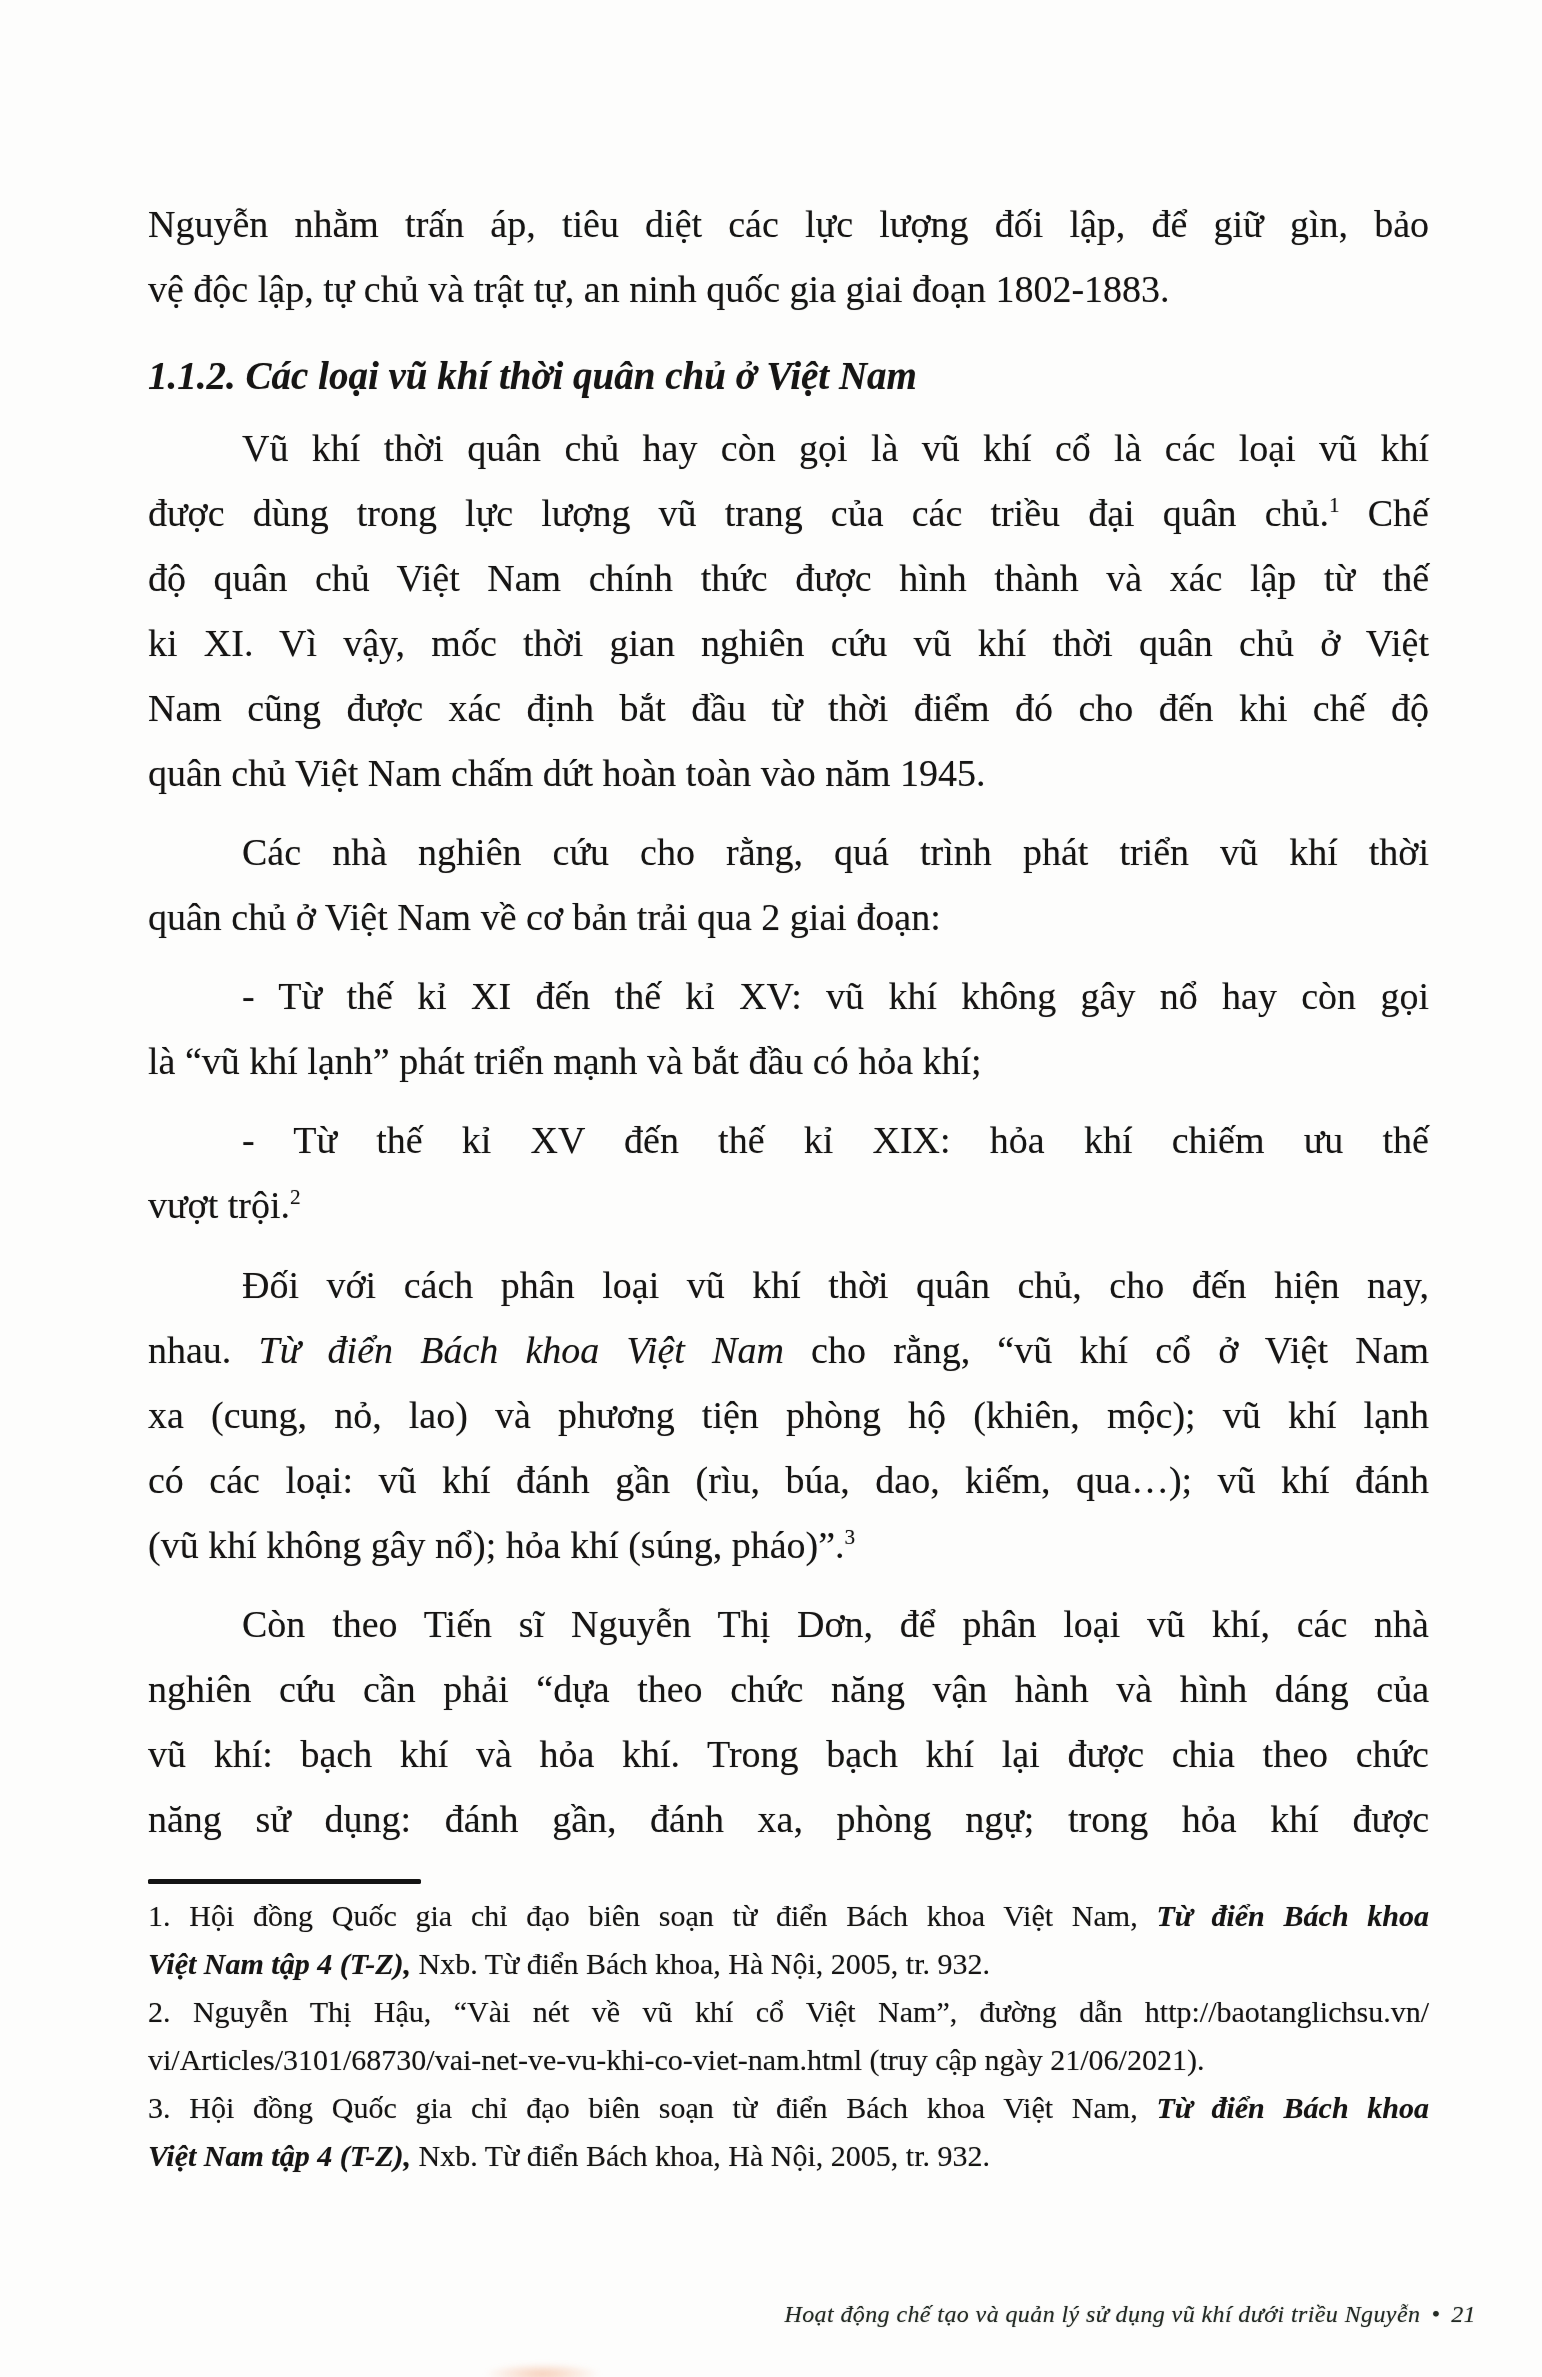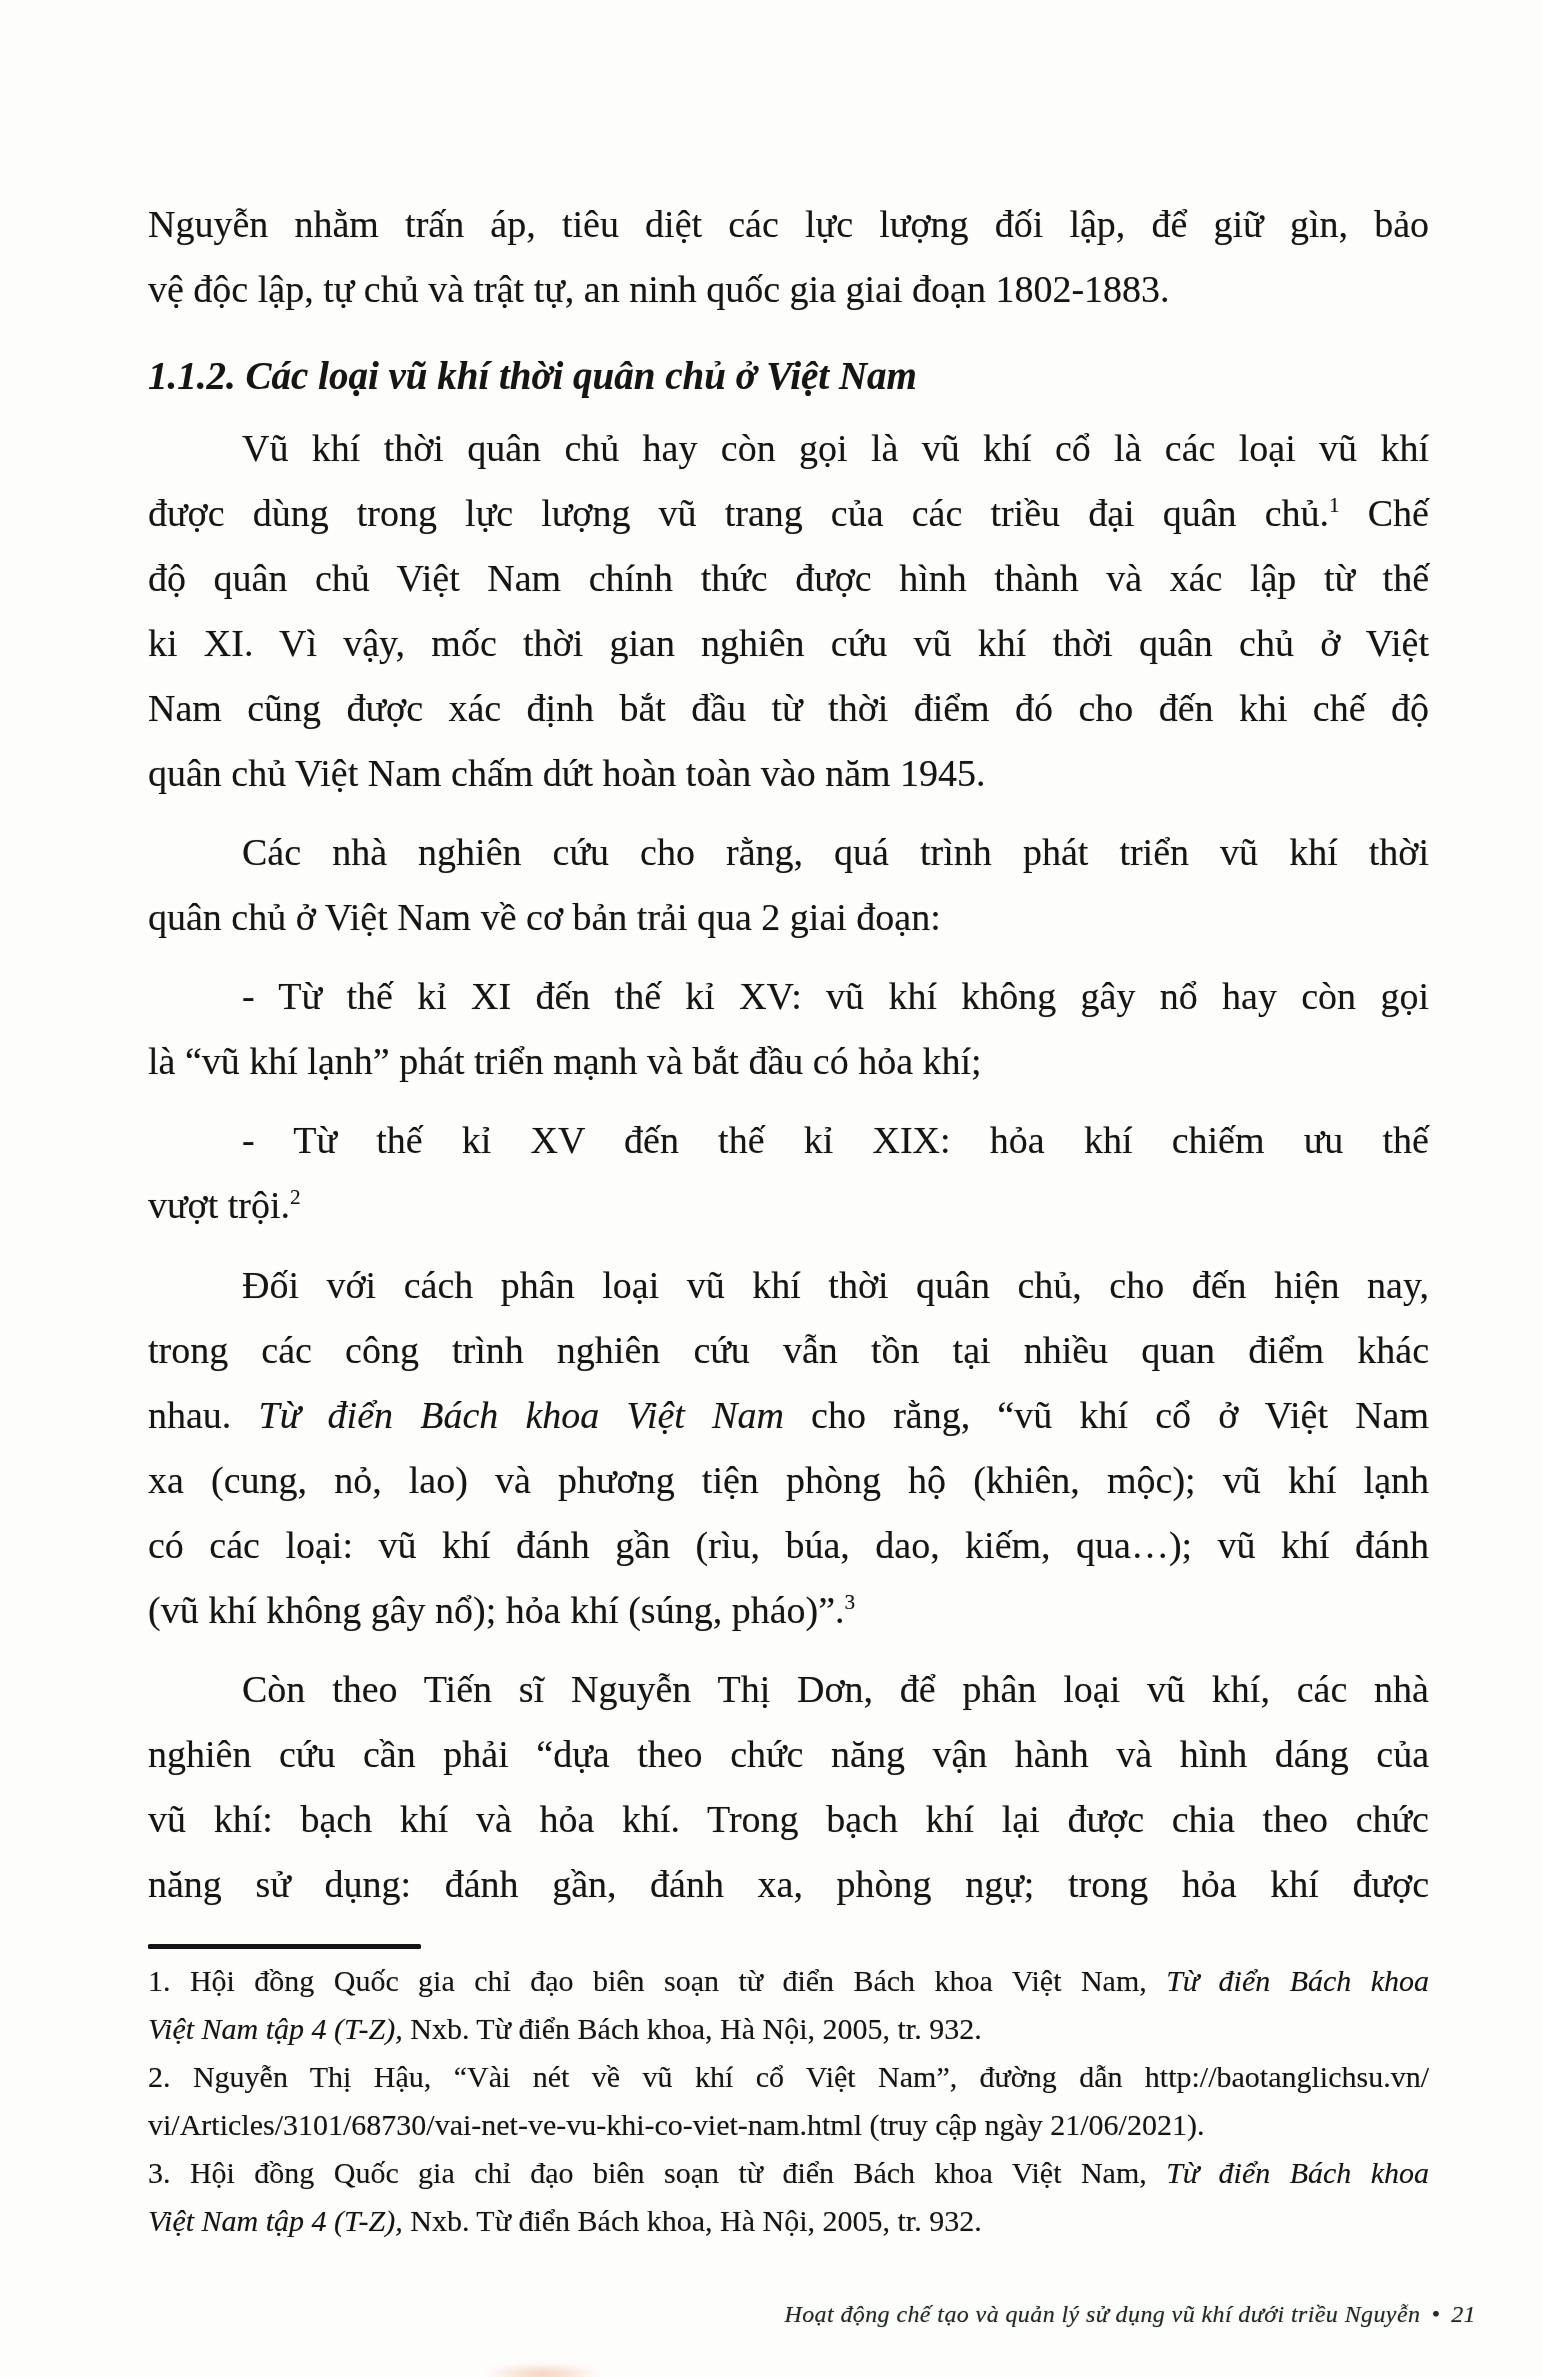--- a/index.html
+++ b/index.html
@@ -34,21 +34,21 @@
 
   .fn-sep {
     margin-top:27px; width:273px; height:4.8px;
     background:#141414; border-radius:1.6px;
   }
   .footnotes { margin-top:8px; }
   .footnotes .block { margin-top:0; }
   .footnote .line { font-size:30px; line-height:48px; height:48px; }
 
   .it  { font-style:italic; }
-  .bit { font-style:italic; font-weight:400; }
+  .bit { font-style:italic; font-weight:700; }
   sup  { font-size:56%; vertical-align:super; line-height:0; }
 
   .footer {
     position:absolute; right:67px; bottom:49px;
     font-style:italic; font-size:24px; color:#232a24;
     letter-spacing:0.4px; white-space:nowrap;
     text-shadow:0 0 1.2px rgba(30,40,32,0.45);
   }
   .footer .sep { margin:0 11px; }
 
@@ -86,21 +86,20 @@
         <div class="block body indent">
           <div class="line just first"><span>- Từ thế kỉ XI đến thế kỉ XV: vũ khí không gây nổ hay còn gọi</span></div>
           <div class="line"><span>là “vũ khí lạnh” phát triển mạnh và bắt đầu có hỏa khí;</span></div>
         </div>
         <div class="block body indent">
           <div class="line just first"><span>- Từ thế kỉ XV đến thế kỉ XIX: hỏa khí chiếm ưu thế</span></div>
           <div class="line"><span>vượt trội.</span><sup>2</sup></div>
         </div>
         <div class="block body indent">
           <div class="line just first"><span>Đối với cách phân loại vũ khí thời quân chủ, cho đến hiện nay,</span></div>
-          <div class="line just"><span>trong các công trình nghiên cứu vẫn tồn tại nhiều quan điểm khác</span></div>
           <div class="line just"><span>nhau. </span><span class="it">Từ điển Bách khoa Việt Nam</span><span> cho rằng, “vũ khí cổ ở Việt Nam</span></div>
           <div class="line just"><span>xa (cung, nỏ, lao) và phương tiện phòng hộ (khiên, mộc); vũ khí lạnh</span></div>
           <div class="line just"><span>có các loại: vũ khí đánh gần (rìu, búa, dao, kiếm, qua…); vũ khí đánh</span></div>
           <div class="line"><span>(vũ khí không gây nổ); hỏa khí (súng, pháo)”.</span><sup>3</sup></div>
         </div>
         <div class="block body indent">
           <div class="line just first"><span>Còn theo Tiến sĩ Nguyễn Thị Dơn, để phân loại vũ khí, các nhà</span></div>
           <div class="line just"><span>nghiên cứu cần phải “dựa theo chức năng vận hành và hình dáng của</span></div>
           <div class="line just"><span>vũ khí: bạch khí và hỏa khí. Trong bạch khí lại được chia theo chức</span></div>
           <div class="line just"><span>năng sử dụng: đánh gần, đánh xa, phòng ngự; trong hỏa khí được</span></div>

